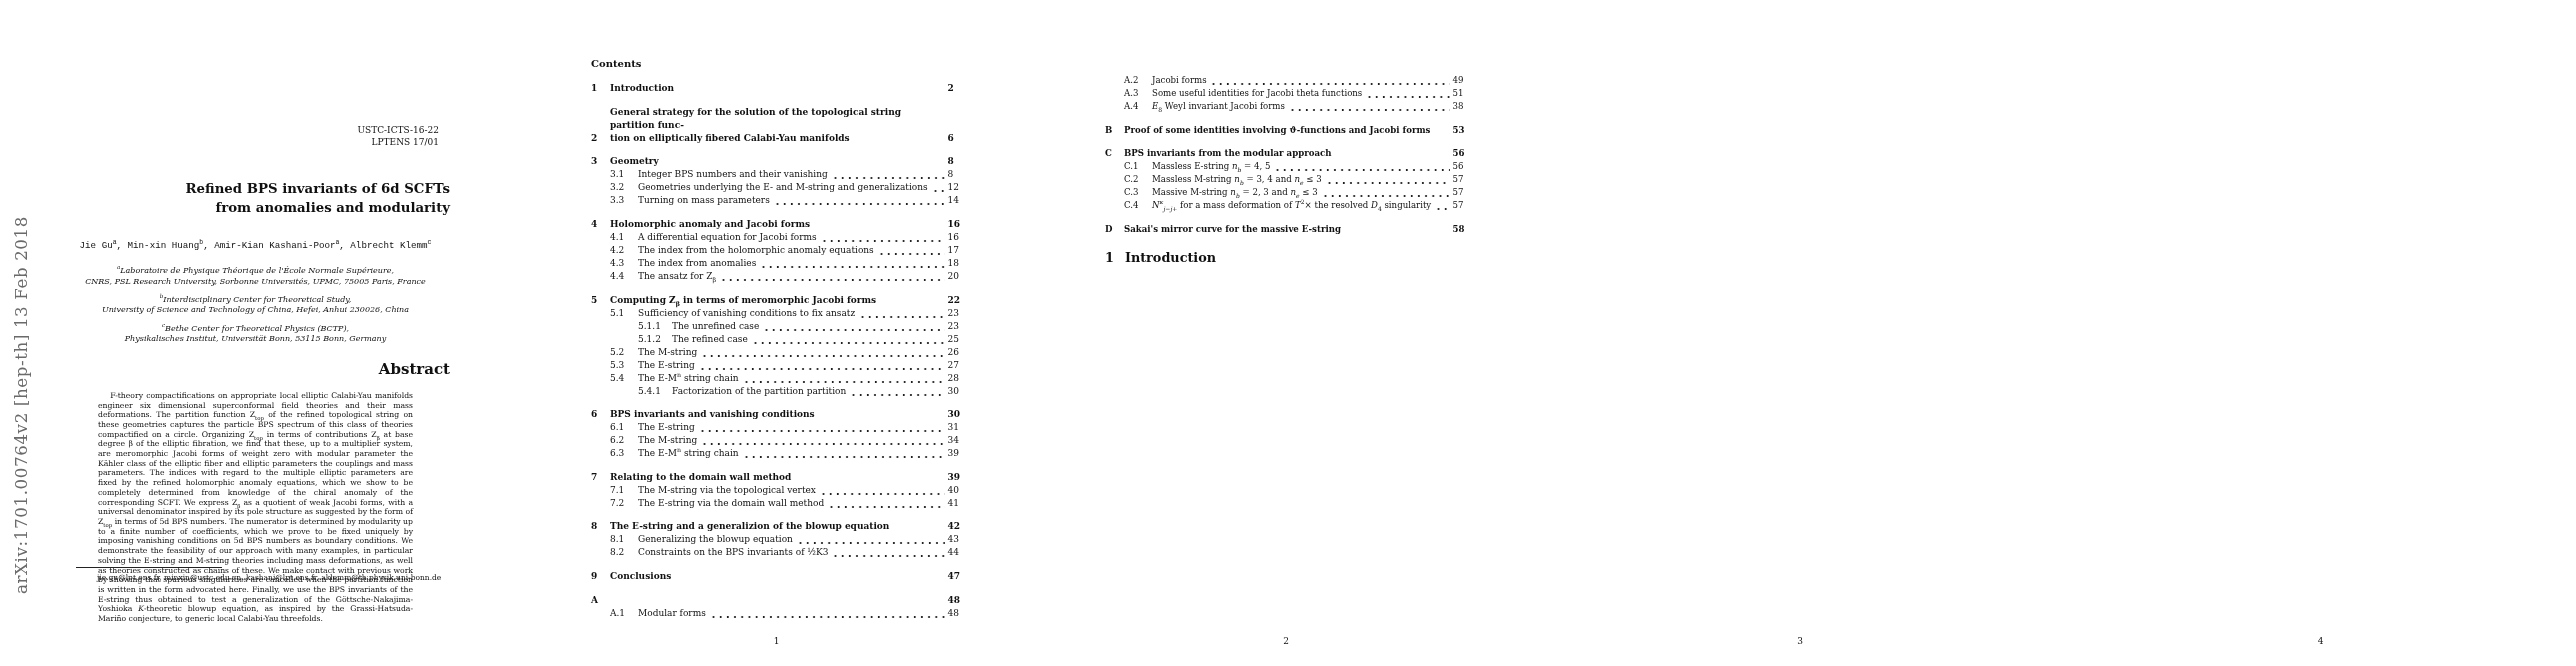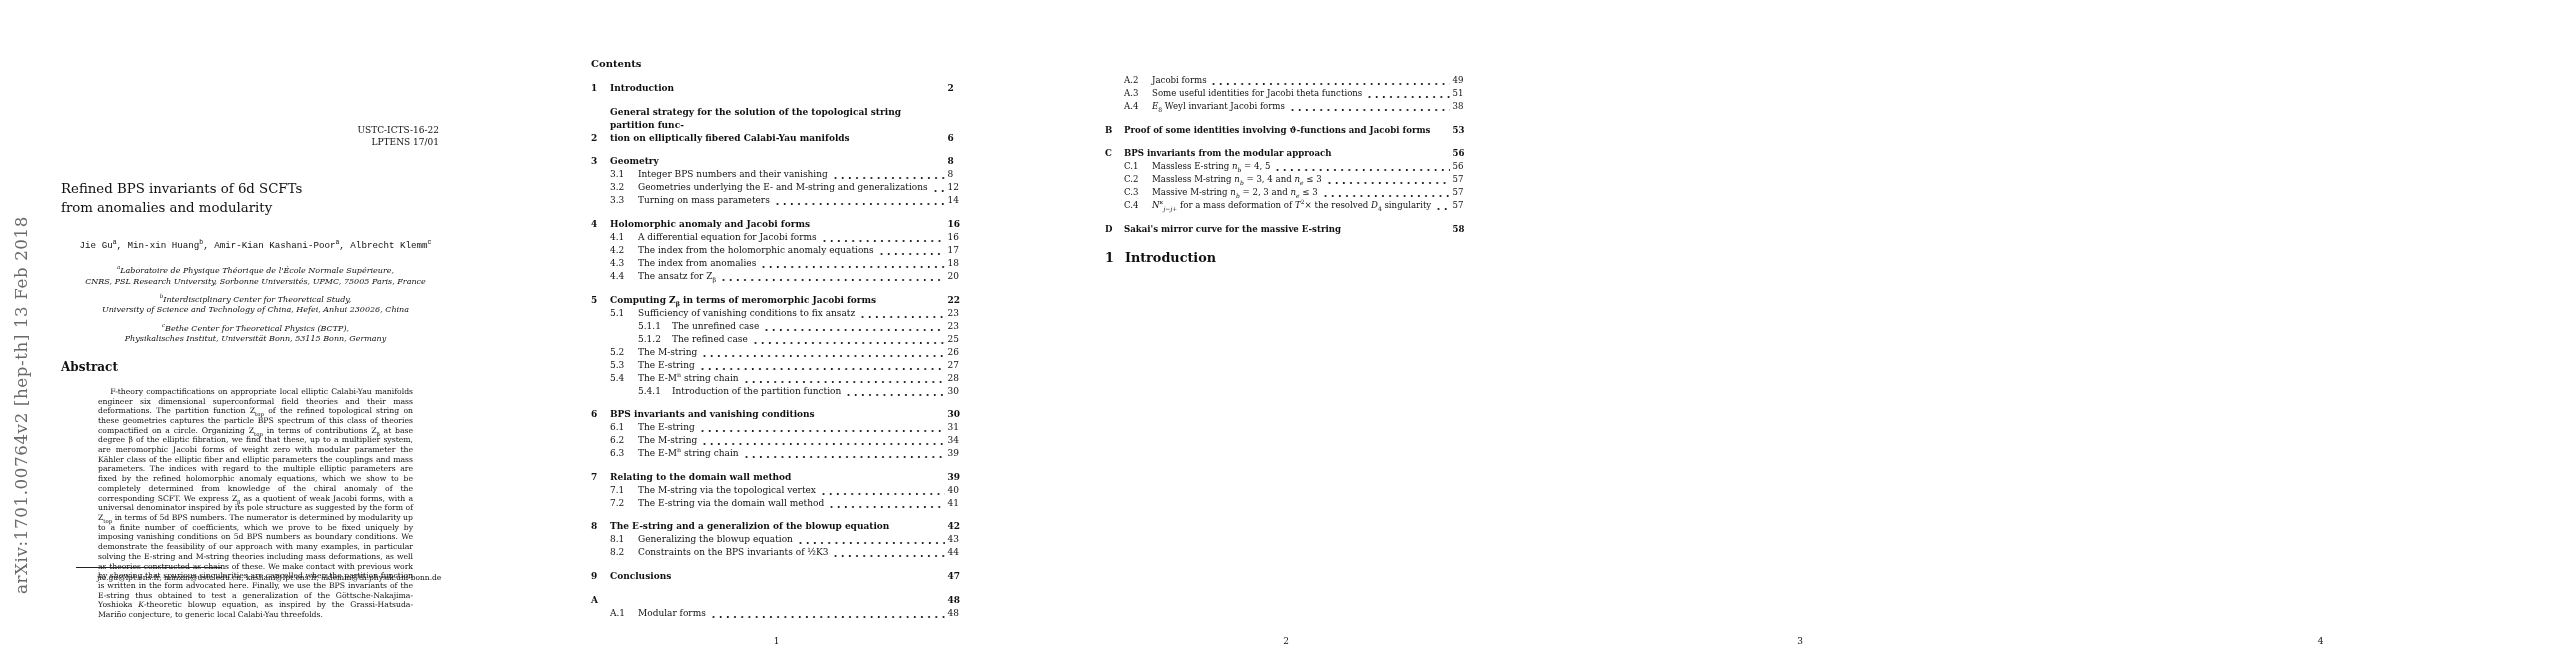--- a/index.html
+++ b/index.html
@@ -16,25 +16,25 @@
     white-space:nowrap; font-size:16.7px; letter-spacing:0.6px; color:#6a6a6a;
   }
 
   
   .page { position:absolute; top:0; height:667px; background:#fff; }
   .pageno { position:absolute; bottom:21px; left:0; right:0; text-align:center; font-size:9px; color:#101010; }
 
   
   #page-title { left:61px; width:389px; padding-top:76px; box-sizing:border-box; }
   .report-ids { text-align:right; padding-right:11px; font-size:9px; line-height:12.2px;margin-top:48px; }
-  .paper-title { margin:31px 0 0 0; text-align:left; font-size:13.3px; line-height:19px; font-weight:normal; }
+  .paper-title { margin:31px 0 0 0; text-align:right; font-size:13.3px; line-height:19px; font-weight:bold; }
   .authors { margin-top:23px; text-align:center; font-size:9.2px;font-family:Liberation Mono, monospace; }
   .affil { margin-top:14.5px; text-align:center; font-style:italic; font-size:8px; line-height:10.6px; }
   .affil + .affil { margin-top:7.8px; }
-  .abstract-heading { margin-top:14.5px; text-align:left; font-weight:bold; font-size:12px; }
+  .abstract-heading { margin-top:14.5px; text-align:right; font-weight:bold; font-size:15px; }
   .abstract { margin:13.3px 37px 0 37px; font-size:7.7px; line-height:9.7px; text-align:justify; text-indent:12.2px; }
   .footnote-rule { position:absolute; left:15px; top:567px; width:146px; border-top:0.8px solid #222; }
   .footnote { position:absolute; left:36px; top:573px; font-size:7.5px; }
 
   
   #page-contents { left:591px; width:371px; padding-top:58px; box-sizing:border-box; }
   .contents-heading { margin:0 0 13.3px 0; font-size:10px; font-weight:bold; }
   .toc-list { display:block; }
   .toc-row { display:flex; align-items:flex-end; font-size:9px; line-height:13px; }
   .toc-row.bold { font-weight:bold; margin-top:10.6px; }
@@ -194,21 +194,21 @@
           <span class="toc-page">27</span>
         </div>
         <div class="toc-row lvl1">
           <span class="toc-num">5.4</span>
           <span class="toc-label">The E-M<sup>n</sup> string chain</span>
           <span class="toc-dots"></span>
           <span class="toc-page">28</span>
         </div>
         <div class="toc-row lvl2">
           <span class="toc-num">5.4.1</span>
-          <span class="toc-label">Introduction of the partition function</span>
+          <span class="toc-label">Factorization of the partition partition</span>
           <span class="toc-dots"></span>
           <span class="toc-page">30</span>
         </div>
         <div class="toc-row lvl0 bold nodots">
           <span class="toc-num">6</span>
           <span class="toc-label">BPS invariants and vanishing conditions</span>
           <span class="toc-dots"></span>
           <span class="toc-page">30</span>
         </div>
         <div class="toc-row lvl1">

